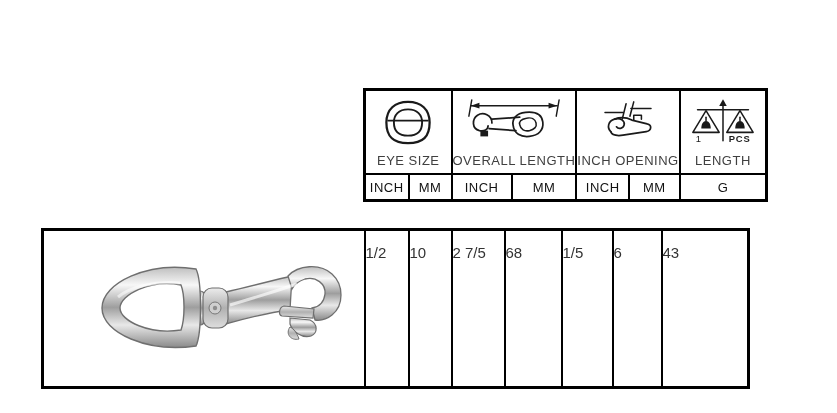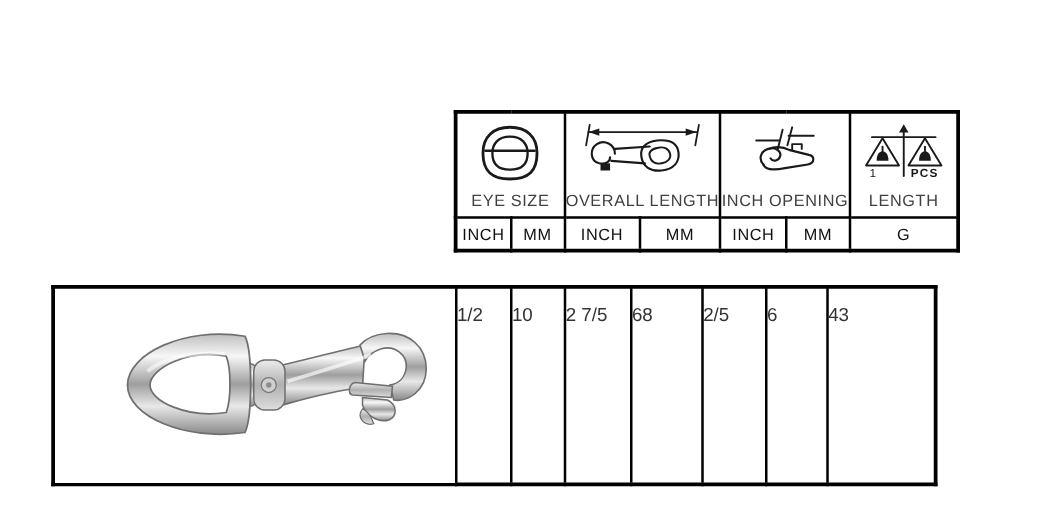--- a/index.html
+++ b/index.html
@@ -175,20 +175,20 @@
           <path fill-rule="evenodd" d="M102 8 C54 0 8 22 8 47 C8 72 54 92 102 85 C108 72 108 20 102 8 Z M87 24 C56 18 26 34 26 47 C26 60 56 74 87 69 C91 58 91 34 87 24 Z" fill="url(#mg)" stroke="#6f6f6f" stroke-width="1.4"></path>
 
           <path d="M136 44 C160 37 185 29 203 23" stroke="#ffffff" stroke-width="3" opacity="0.65" fill="none"></path>
           <path d="M24 36 C36 26 60 20 86 22" stroke="#ffffff" stroke-width="3" opacity="0.55" fill="none"></path>
         </svg>
       </td>
       <td class="value-cell">1/2</td>
       <td class="value-cell">10</td>
       <td class="value-cell">2 7/5</td>
       <td class="value-cell">68</td>
-      <td class="value-cell">2/5</td>
+      <td class="value-cell">1/5</td>
       <td class="value-cell">6</td>
       <td class="value-cell">43</td>
     </tr>
   </tbody>
     </table>
 
 </div>
 
 </body></html>

